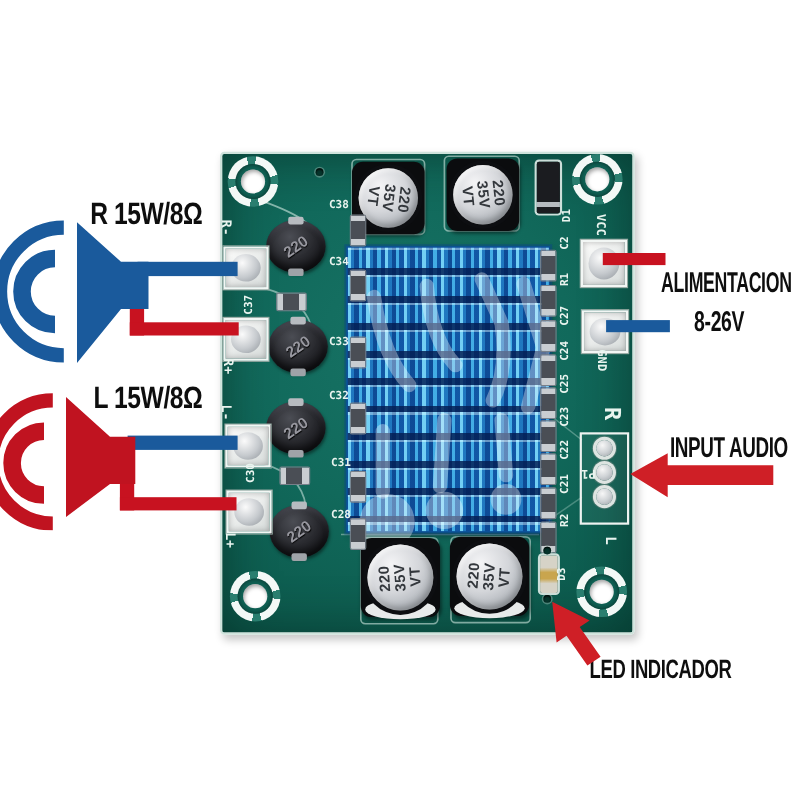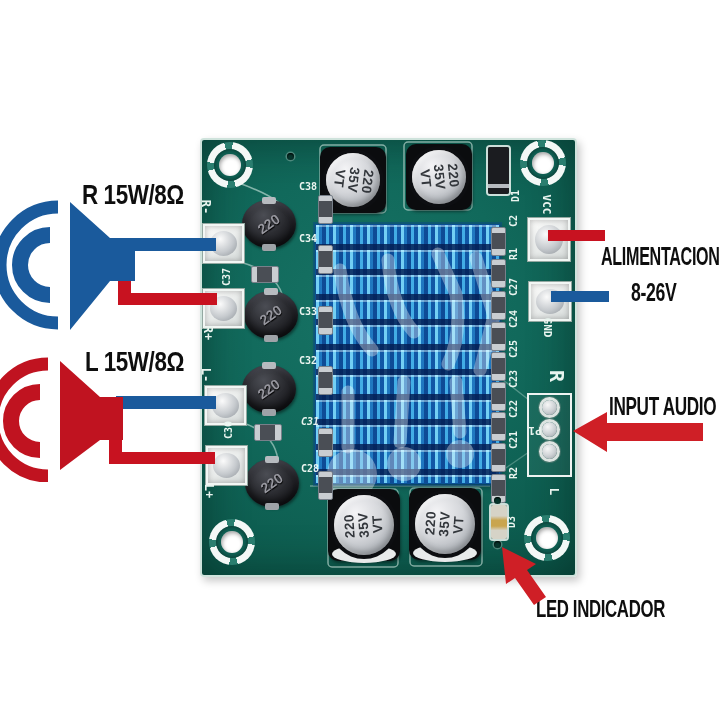--- a/index.html
+++ b/index.html
@@ -218,21 +218,21 @@
   <div class="sk skc rotcw" style="left:531px;top:199px;font-size:11px;">VCC</div>
   <div class="sk skc rotcw" style="left:532px;top:322px;font-size:11px;">GND</div>
 
   <div class="sk skc rotcw" style="left:542px;top:366px;font-size:20px;">R</div>
   <div class="sk skc rotcw" style="left:539px;top:485px;font-size:13px;">L</div>
 
   <div class="sk" style="left:299px;top:182px;">C38</div>
   <div class="sk" style="left:299px;top:234px;">C34</div>
   <div class="sk" style="left:299px;top:307px;">C33</div>
   <div class="sk" style="left:299px;top:356px;">C32</div>
-  <div class="sk" style="left:301px;top:417px;font-style:italic;">C31</div>
+  <div class="sk" style="left:301px;top:417px;">C31</div>
   <div class="sk" style="left:301px;top:464px;">C28</div>
   <div class="sk skc rotccw" style="left:212px;top:272px;">C37</div>
   <div class="sk skc rotccw" style="left:214px;top:425px;">C30</div>
 
   <div class="sk skc rotccw" style="left:499px;top:216px;">C2</div>
   <div class="sk skc rotccw" style="left:499px;top:249px;">R1</div>
   <div class="sk skc rotccw" style="left:499px;top:282px;">C27</div>
   <div class="sk skc rotccw" style="left:499px;top:314px;">C24</div>
   <div class="sk skc rotccw" style="left:499px;top:344px;">C25</div>
   <div class="sk skc rotccw" style="left:499px;top:374px;">C23</div>

